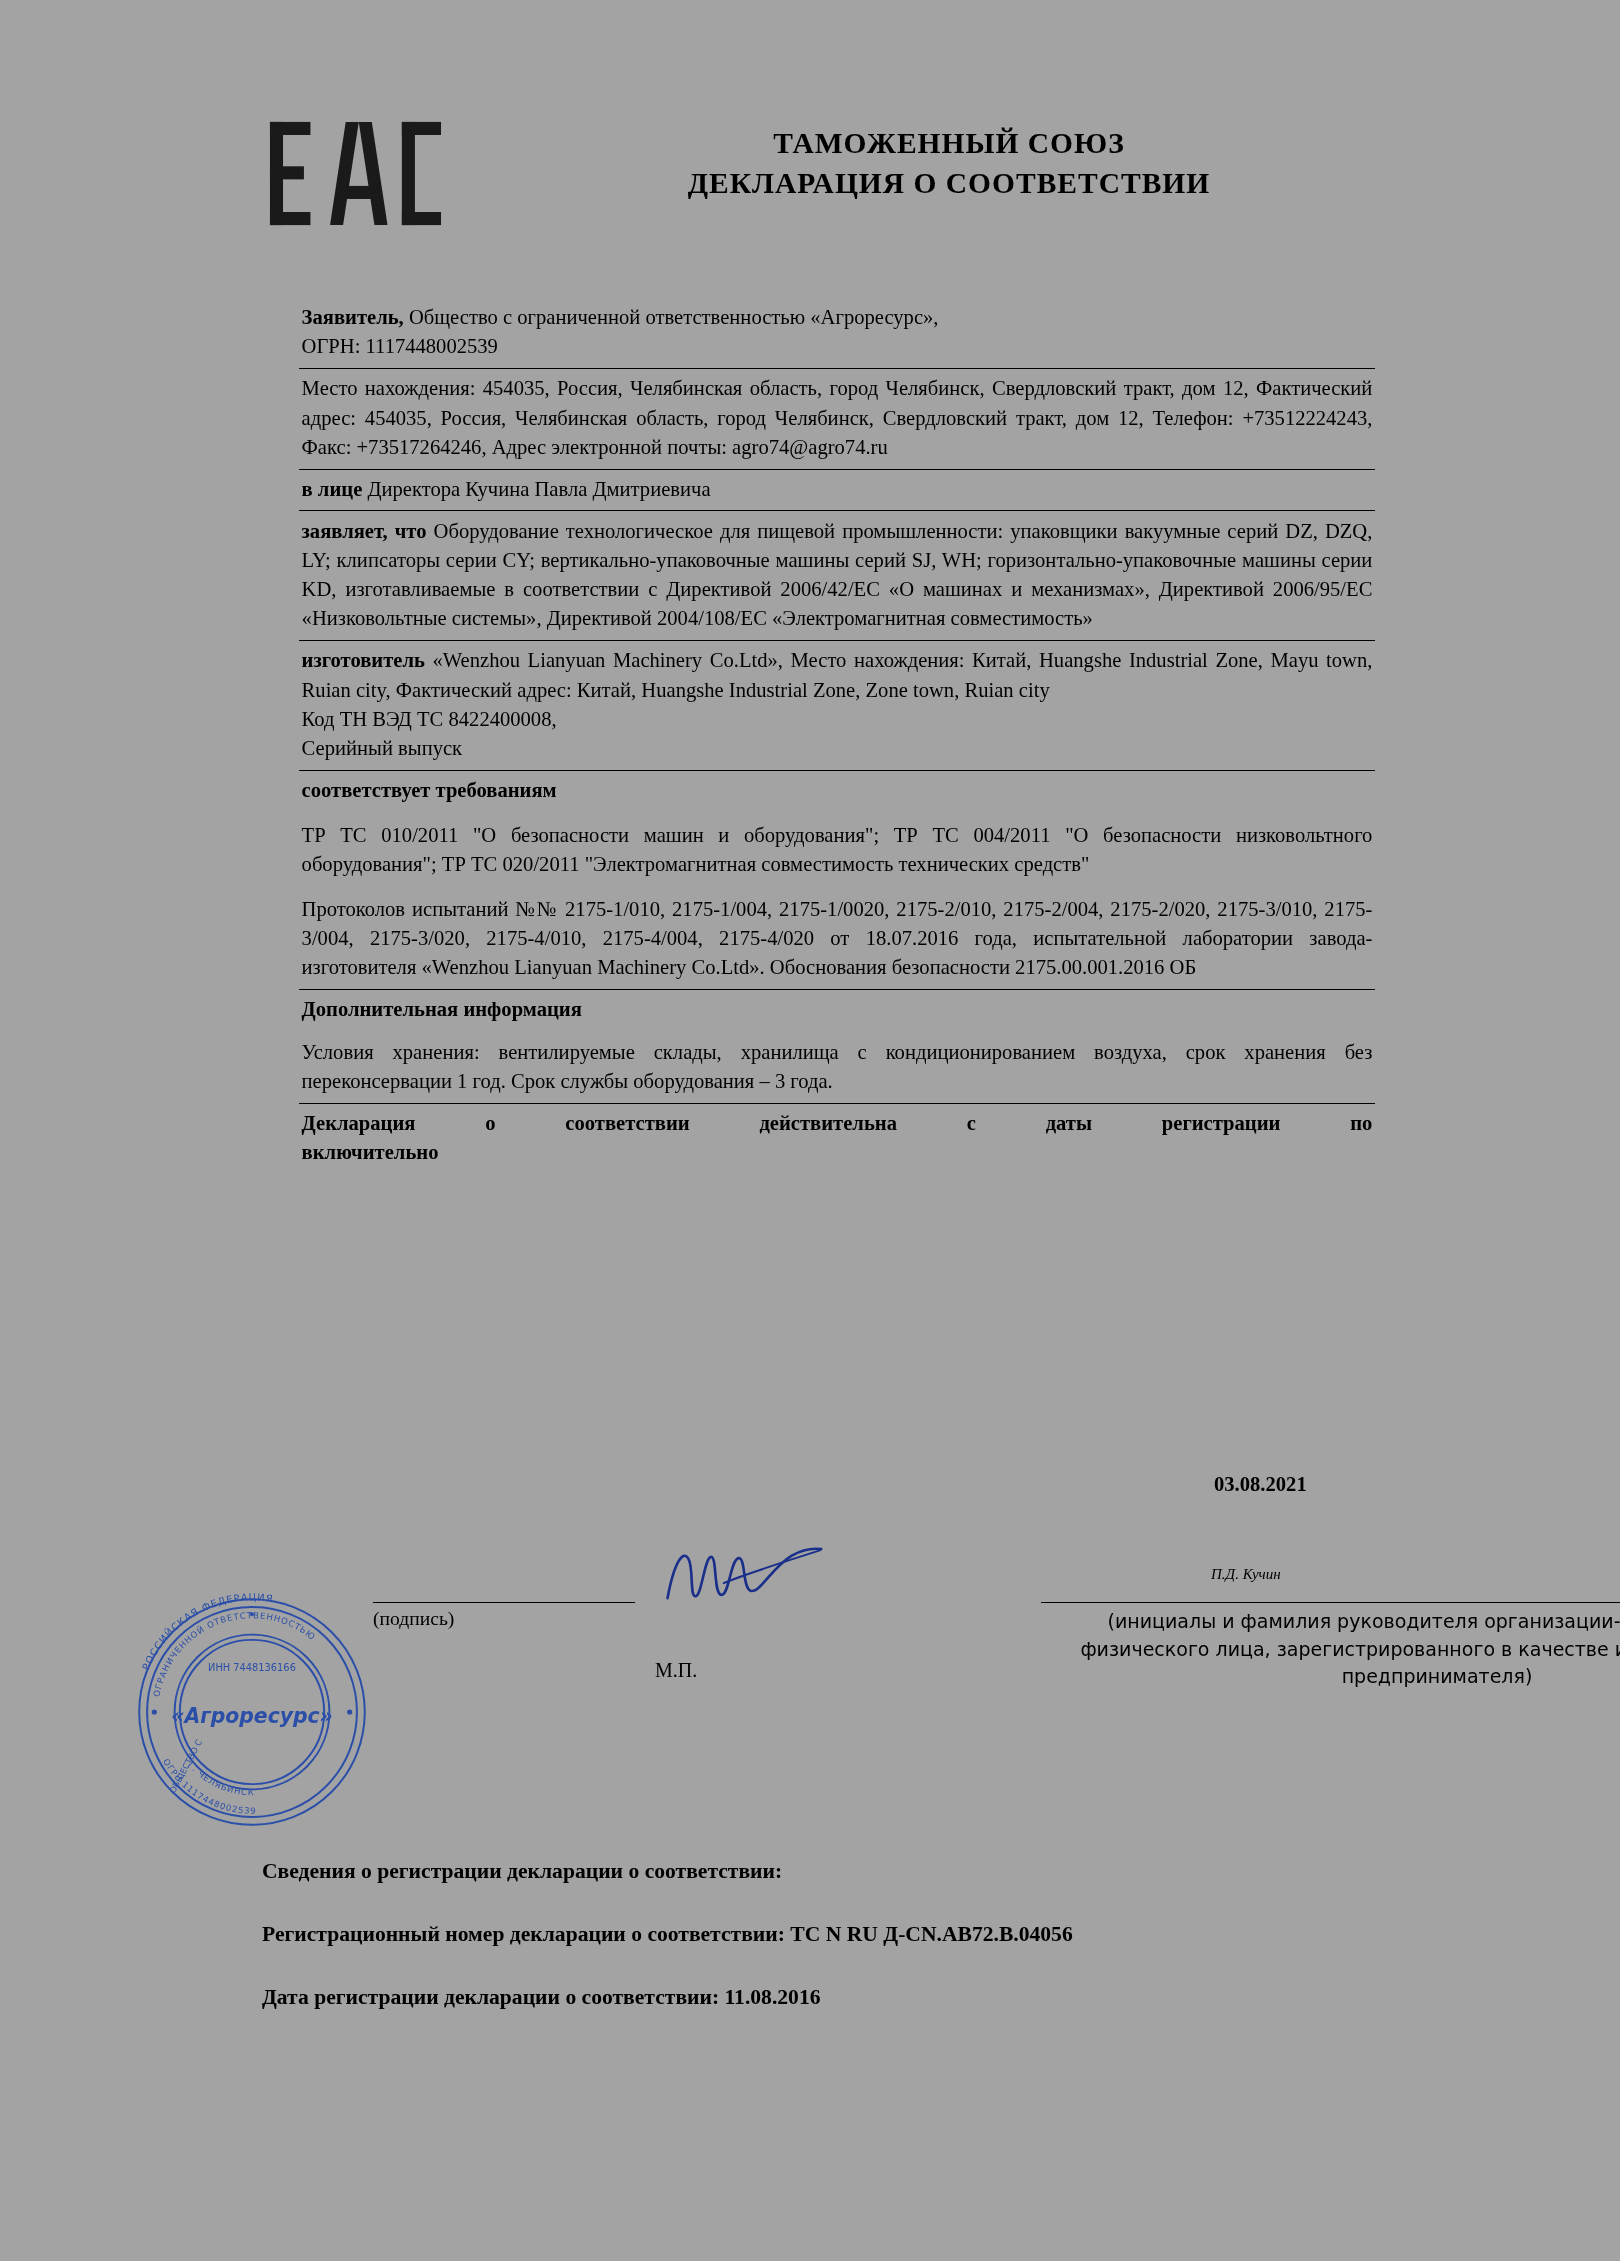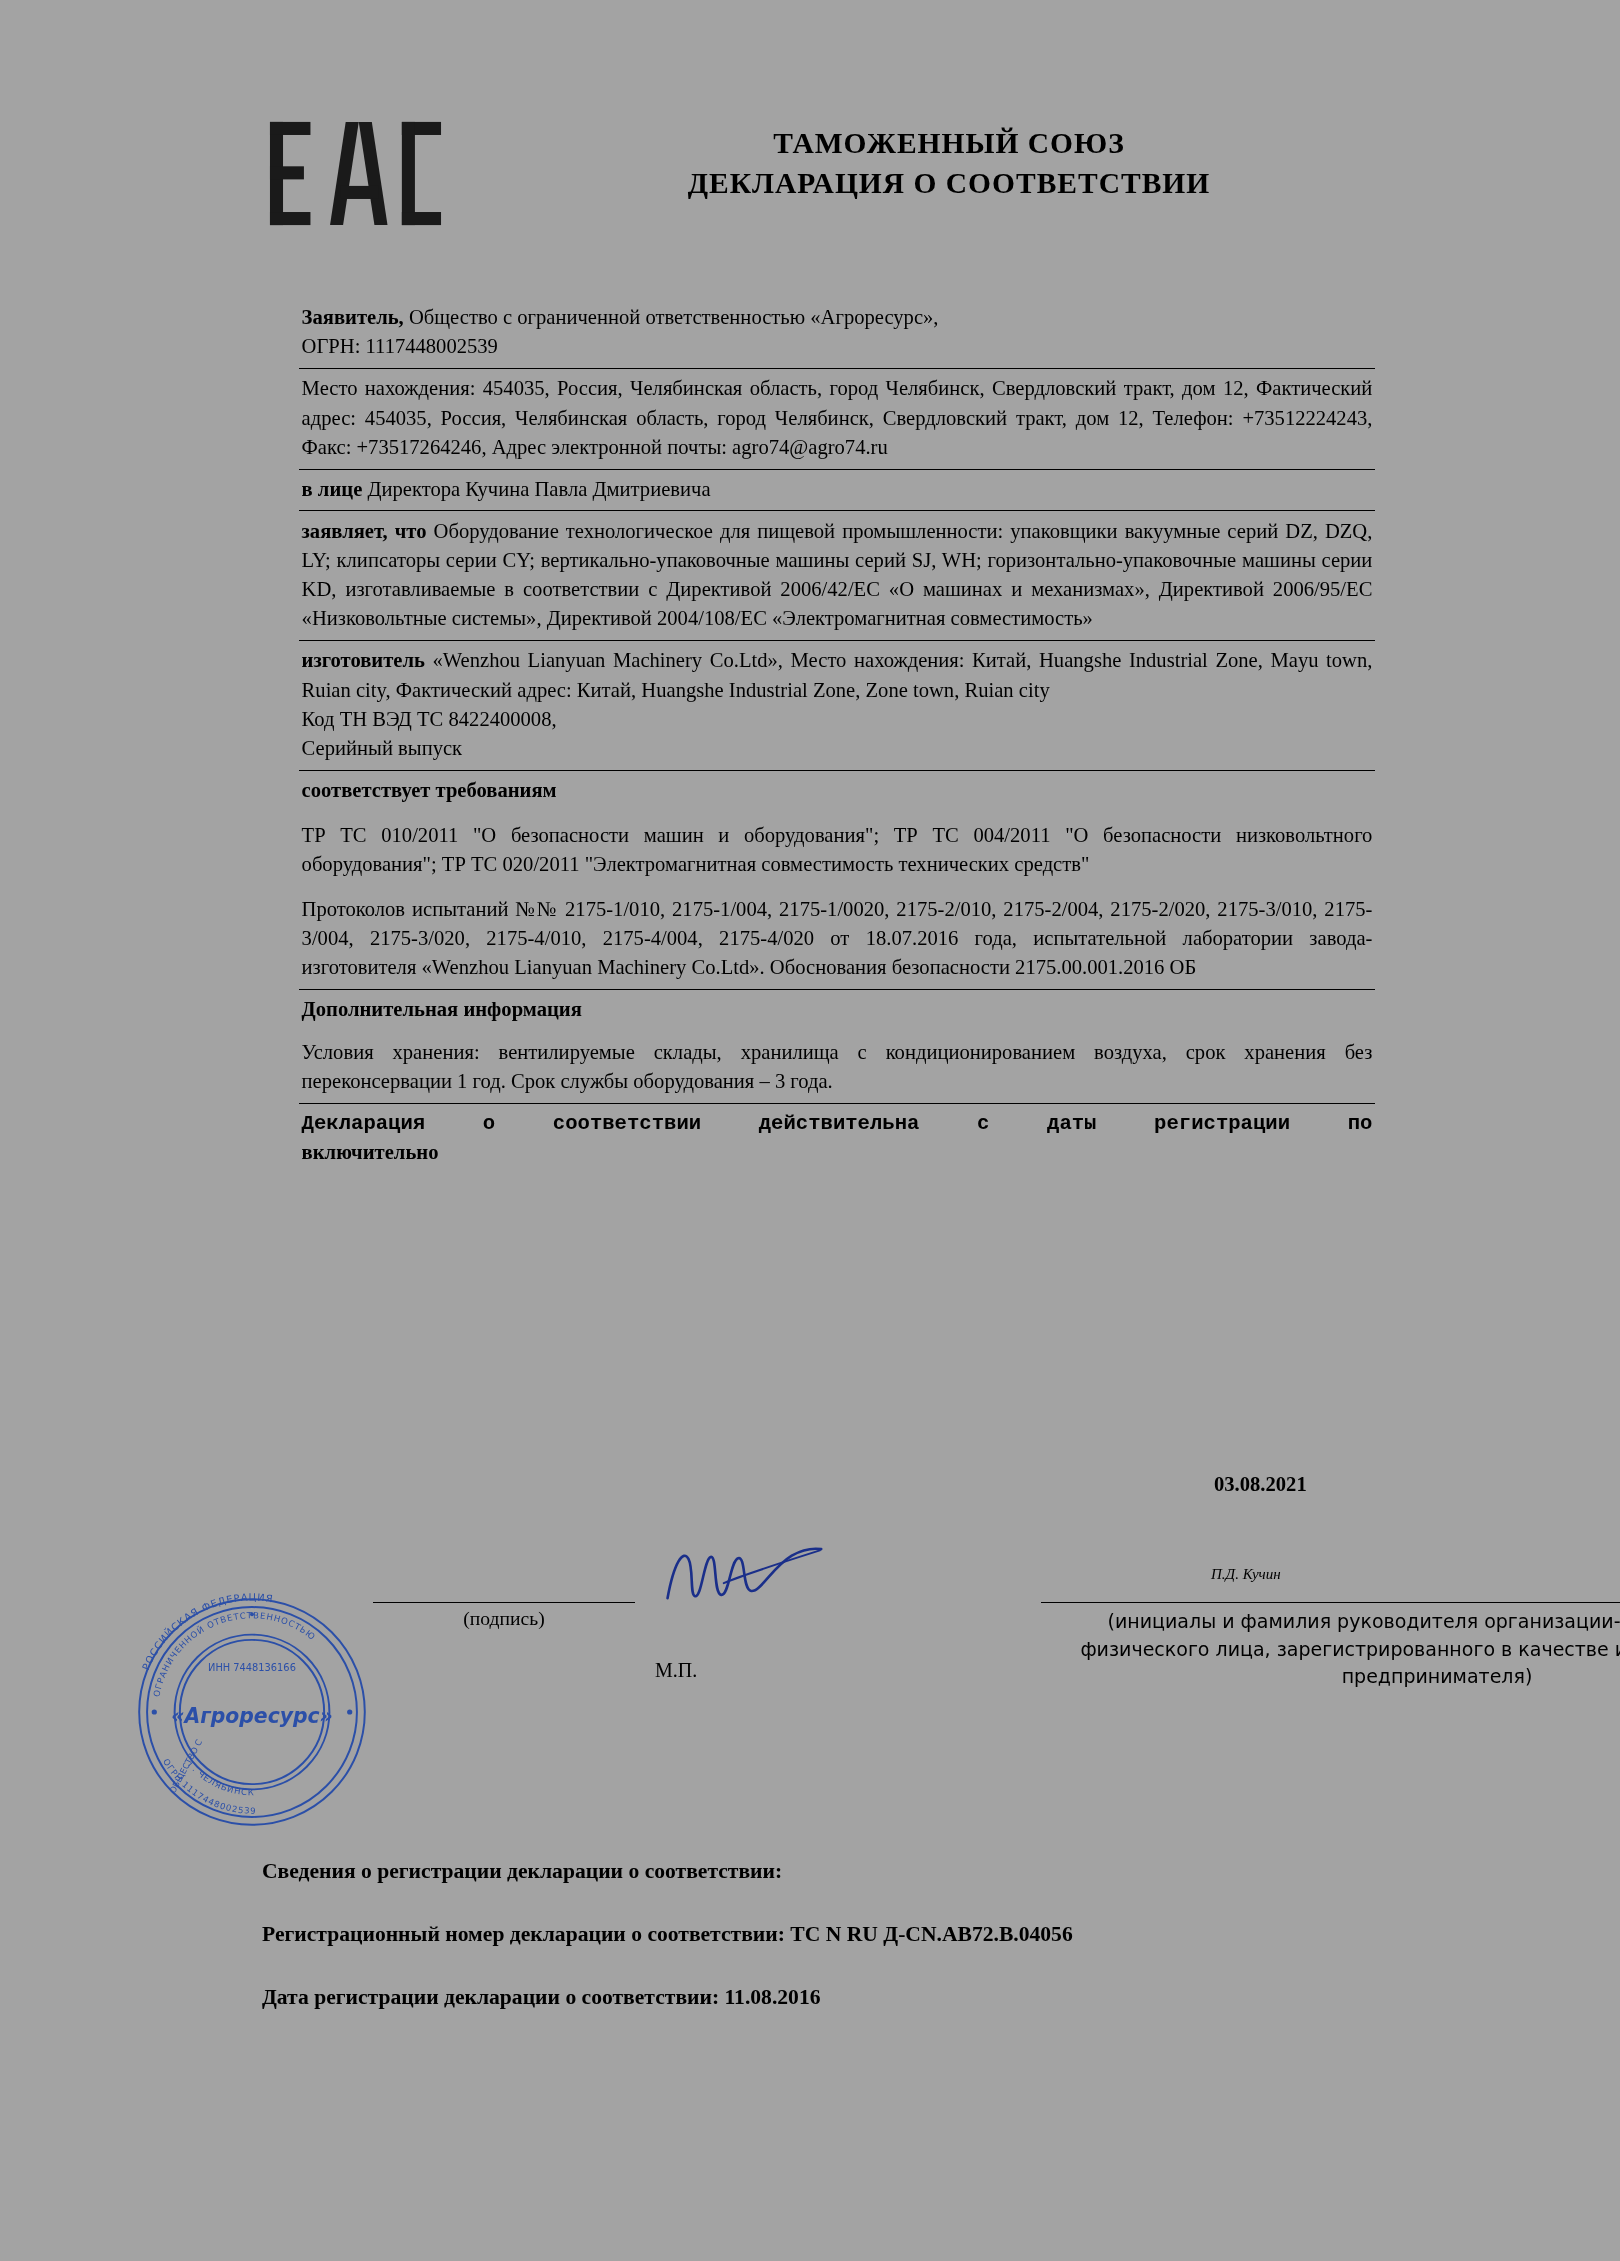--- a/index.html
+++ b/index.html
@@ -67,21 +67,20 @@
     text-align: left;
     margin-left: 37px;
   }
   .row.first { border-top: none; }
   .row.noline { border-top: none; }
   .b { font-weight: bold; }
   .justify { text-align: justify; }
   .spread {
     text-align: justify;
     text-align-last: justify;
-    font-family: Liberation Mono, monospace;
   }
 
   
   .sig-area {
     position: absolute;
     left: 262px;
     top: 1561px;
     width: 1113px;
     height: 216px;
   }
@@ -97,21 +96,21 @@
     left: 779px;
     top: 41px;
     width: 792px;
     border-bottom: 1.3px solid #000;
   }
   .sig-caption {
     position: absolute;
     left: 111px;
     top: 47px;
     width: 262px;
-    text-align: center;
+    text-align: left;
     font-size: 19.6px;
   }
   .mp {
     position: absolute;
     left: 393px;
     top: 98px;
     font-size: 20px;
   }
   .sig-name {
     position: absolute;

